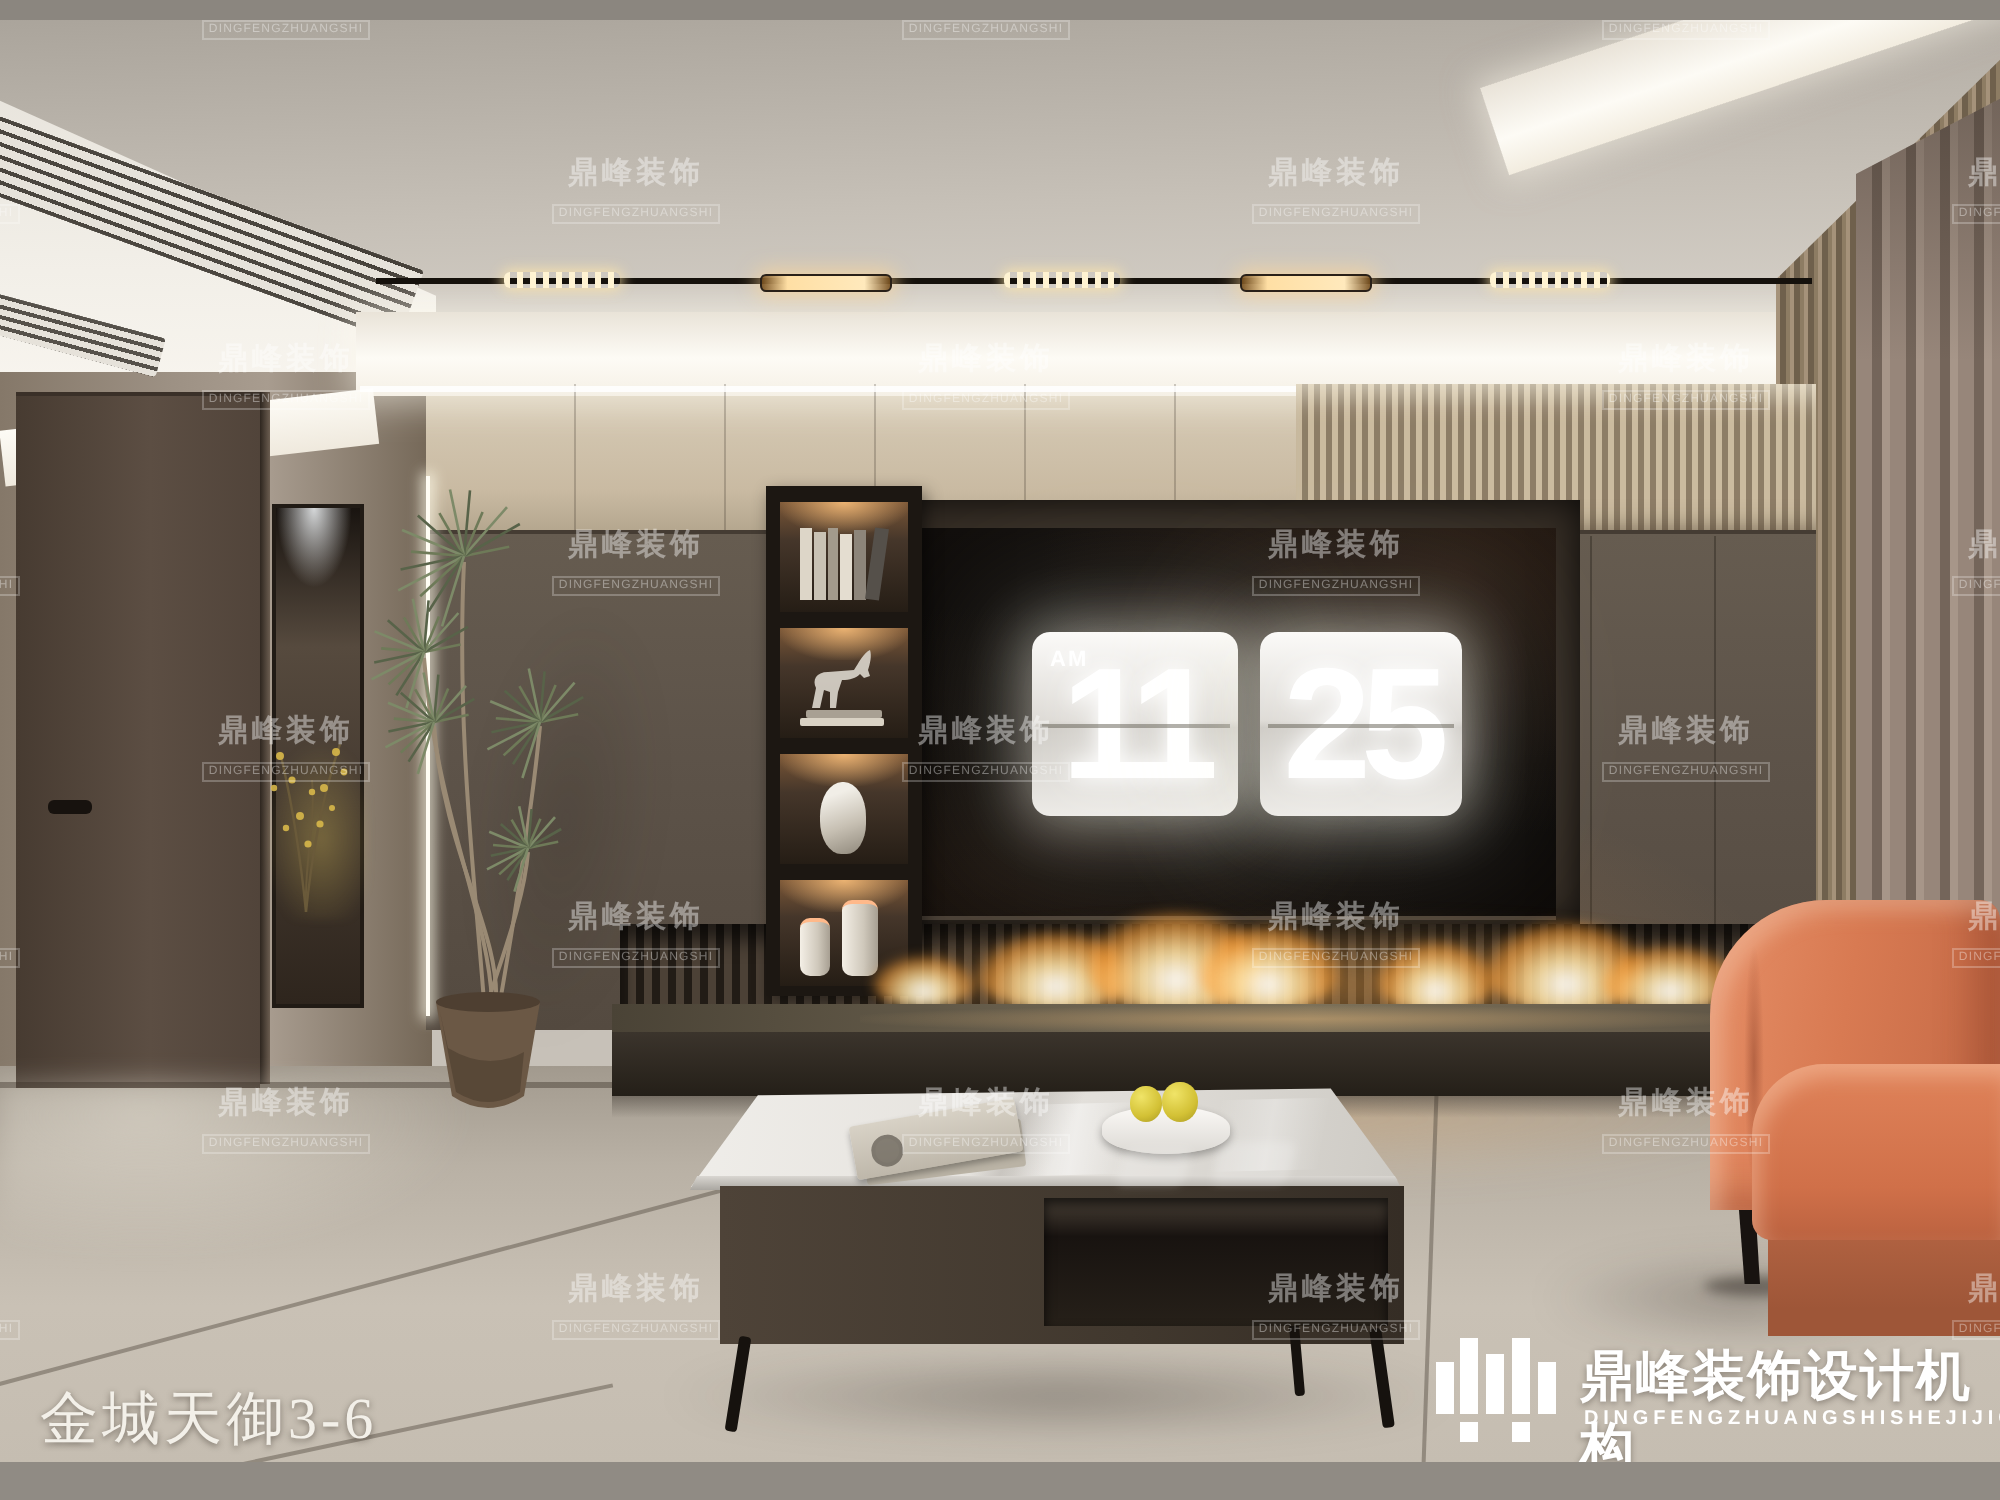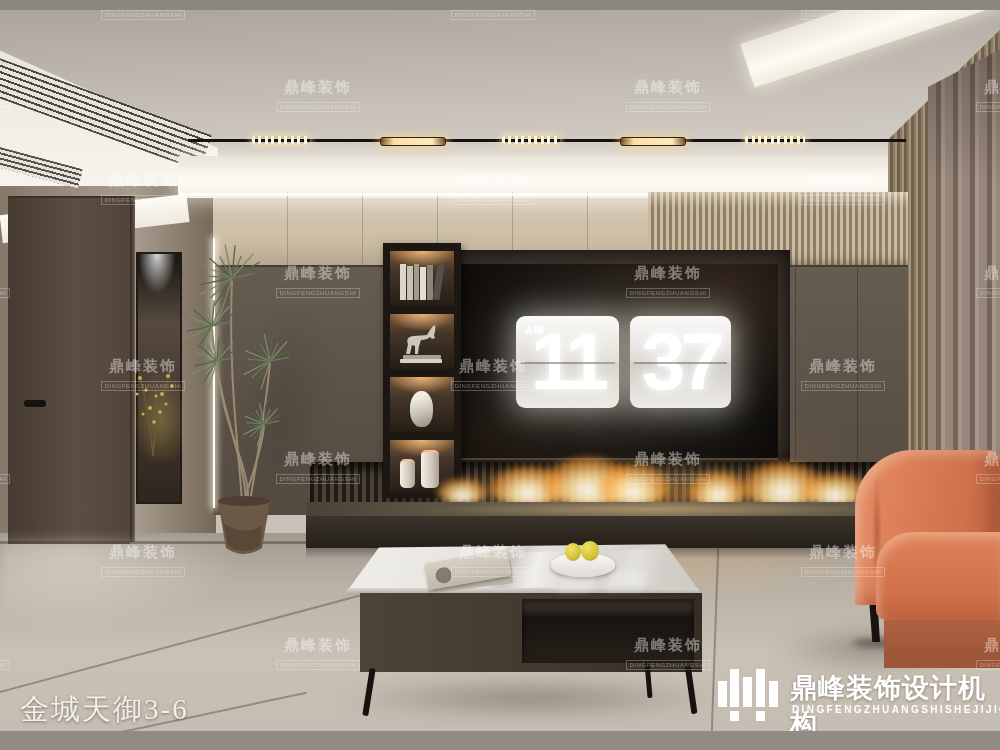--- a/index.html
+++ b/index.html
@@ -327,21 +327,21 @@
   <div class="a" id="baseboard-r"></div>
 
   <div class="a" id="tv-recess"></div>
   <div class="a" id="tv-screen"></div>
   <div class="a flip-card" id="clock-hour">
     <span id="meridiem">AM</span>
     <div class="digits">11</div>
     <div class="split"></div>
   </div>
   <div class="a flip-card" id="clock-minute">
-    <div class="digits">37</div>
+    <div class="digits">25</div>
     <div class="split"></div>
   </div>
 
   <div class="a" id="shelf">
     <div class="cell" id="cell1">
       <div class="glow"></div>
       <div class="book" style="left:10px;width:6px;height:36px;background:#ddd6c8;"></div>
       <div class="book" style="left:17px;width:6px;height:34px;background:#c9c2b4;"></div>
       <div class="book" style="left:24px;width:5px;height:36px;background:#a39a8c;"></div>
       <div class="book" style="left:30px;width:6px;height:33px;background:#e4ddd0;"></div>

